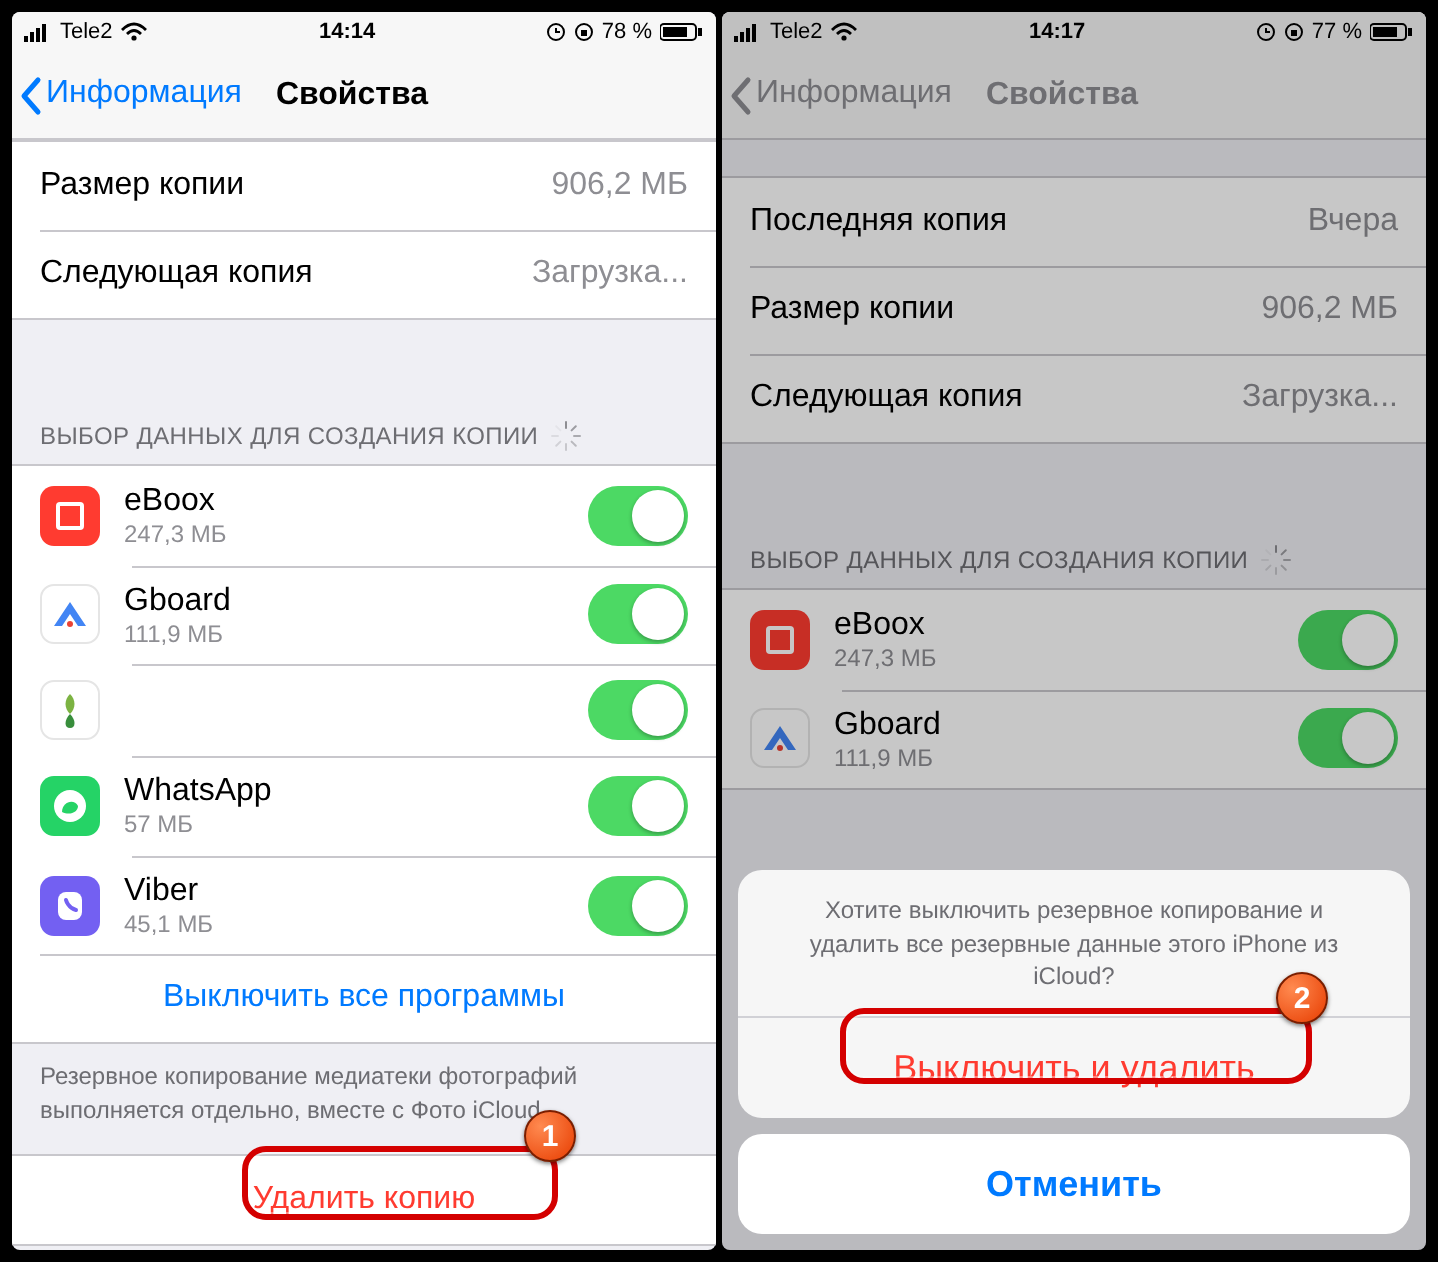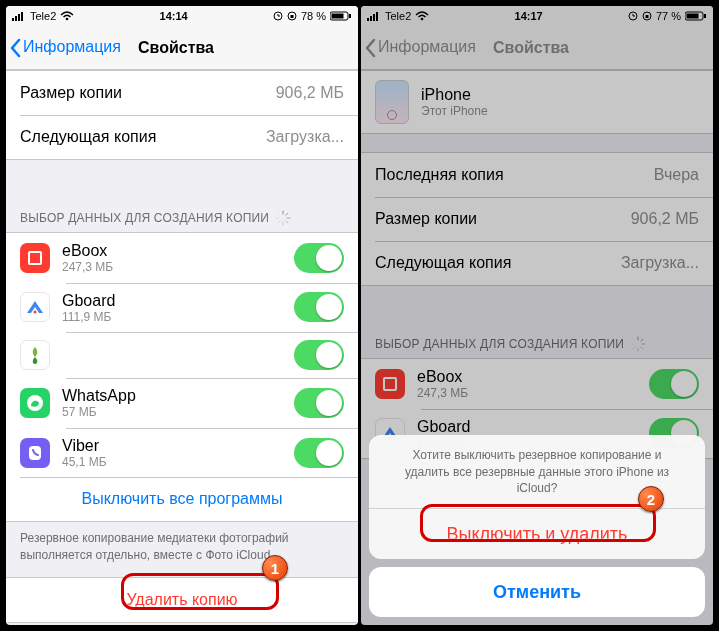--- a/index.html
+++ b/index.html
@@ -263,29 +263,20 @@
   <div class="nav" style="color:#8e8e93">
     <div class="back" style="color:#8e8e93">
       <svg width="12" height="20">
             <path d="M10 2 L3 10 L10 18" stroke="#8e8e93" stroke-width="2.5" fill="none" stroke-linecap="round" stroke-linejoin="round"></path>
           </svg>
       <span>Информация</span>
     </div>
     <div class="title">Свойства</div>
   </div>
 
-  <div class="cells">
-    <div class="cell has-icon" style="min-height:62px">
-      <div class="device-icon"></div>
-      <div class="tcol">
-        <span class="label">iPhone</span>
-        <span class="sub">Этот iPhone</span>
-      </div>
-    </div>
-  </div>
 
   <div class="cells" style="margin-top:18px">
     <div class="cell">
       <span class="label">Последняя копия</span>
       <span class="value">Вчера</span>
     </div>
     <div class="cell">
       <span class="label">Размер копии</span>
       <span class="value">906,2 МБ</span>
     </div>

